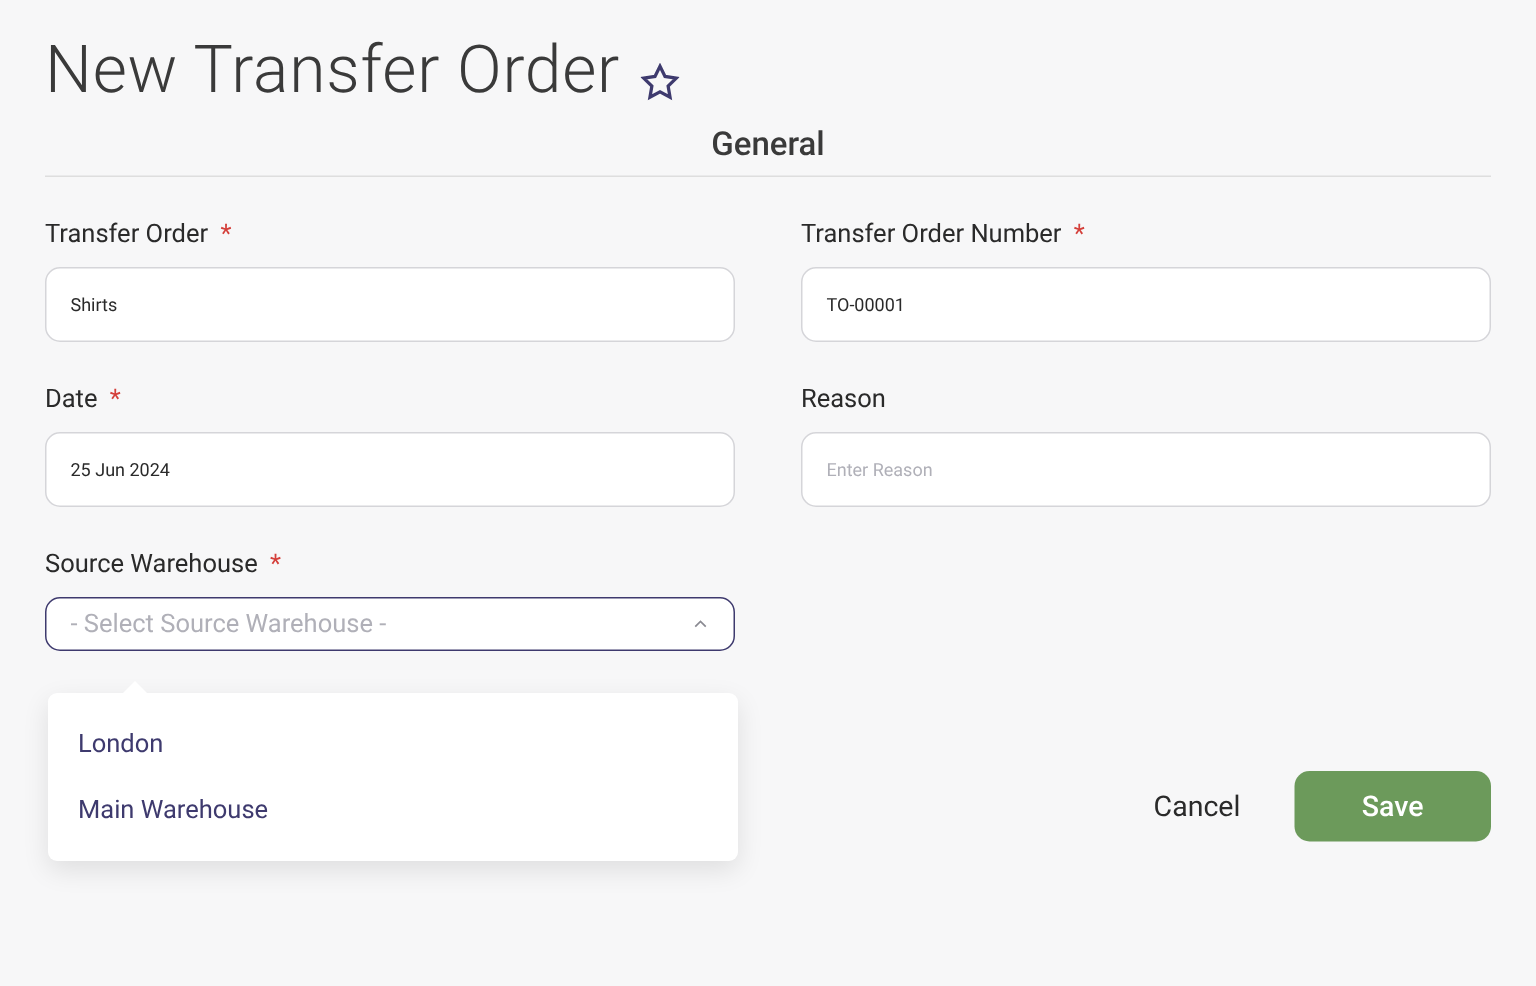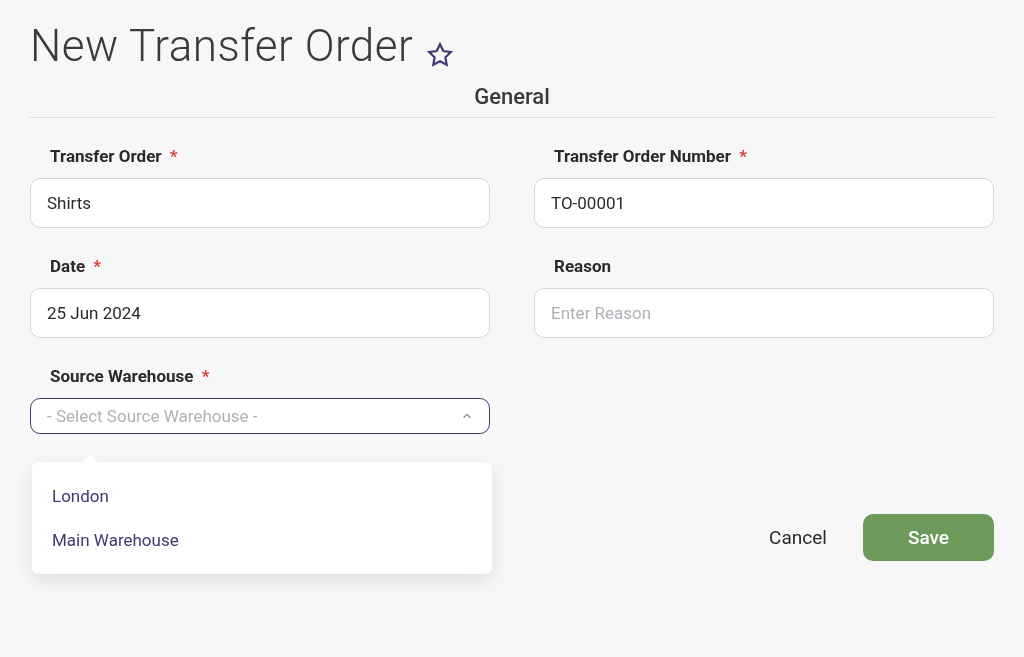--- a/index.html
+++ b/index.html
@@ -51,36 +51,35 @@
       gap: 44px;
       margin-bottom: 28px;
     }
     .form-col {
       flex: 1;
       display: flex;
       flex-direction: column;
     }
     .field-label {
       font-size: 17px;
-      font-weight: 700;
+      font-weight: 400;
       color: #2a2a2a;
       margin-bottom: 12px;
-      margin-left: 20px;
     }
     .required-star {
       color: #d43f3a;
       margin-left: 4px;
     }
     .field-input {
       width: 100%;
       height: 50px;
       border: 1px solid #d5d5d9;
       border-radius: 10px;
       padding: 0 16px;
-      font-size: 17px;
+      font-size: 12px;
       color: #2a2a2a;
       background: #fff;
       outline: none;
       font-family: inherit;
     }
     .field-input::placeholder {
       color: #b0b0b8;
     }
     .select-wrapper {
       position: relative;

